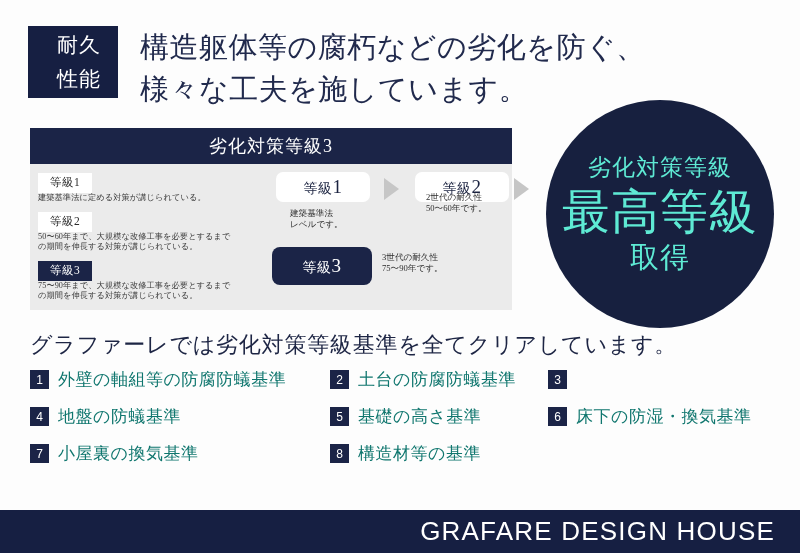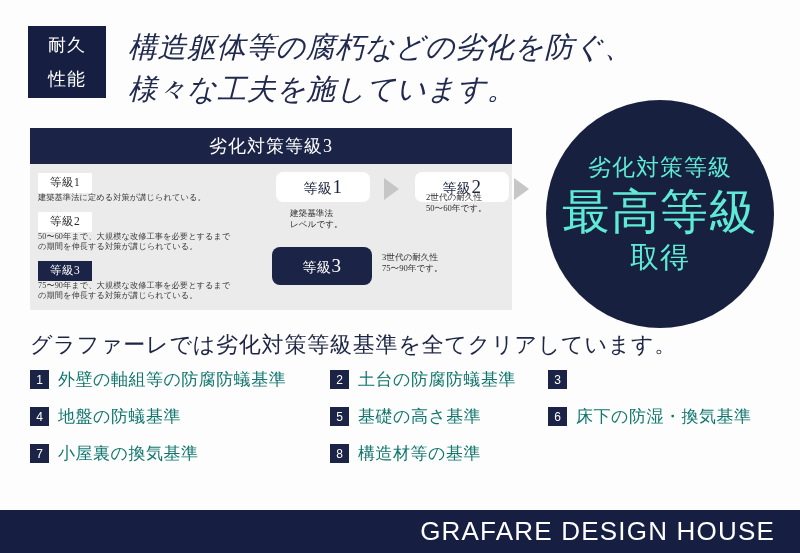--- a/index.html
+++ b/index.html
@@ -11,25 +11,26 @@
     overflow:hidden;
     position:relative;
   }
   .page{position:relative;width:800px;height:553px;overflow:hidden;background:#fdfdfd;}
 
   
   .header{position:absolute;left:28px;top:26px;display:flex;align-items:flex-start;}
   .badge-dur{
     width:78px;height:72px;background:#161f42;color:#ffffff;
     display:flex;flex-direction:column;align-items:center;justify-content:center;
-    font-size:18px;line-height:34px;letter-spacing:1px;
+    font-size:21px;line-height:34px;letter-spacing:1px;
     font-family:"Liberation Serif","DejaVu Serif",serif;
+    padding-left:12px;
   }
   .badge-dur span{display:block;}
-  .headline{margin-left:22px;font-size:29px;line-height:42px;color:#212a4d;letter-spacing:0.5px;white-space:nowrap;font-style:italic;}
+  .headline{margin-left:22px;font-size:29px;line-height:42px;color:#212a4d;letter-spacing:0.5px;white-space:nowrap;}
   .headline span{display:block;}
 
   
   .circle{
     position:absolute;left:546px;top:100px;width:228px;height:228px;border-radius:50%;
     background:#17203f;color:#5eead4;
     display:flex;flex-direction:column;align-items:center;justify-content:center;
     text-align:center;
   }
   .circle .c-top{font-size:23px;line-height:26px;letter-spacing:1px;}

